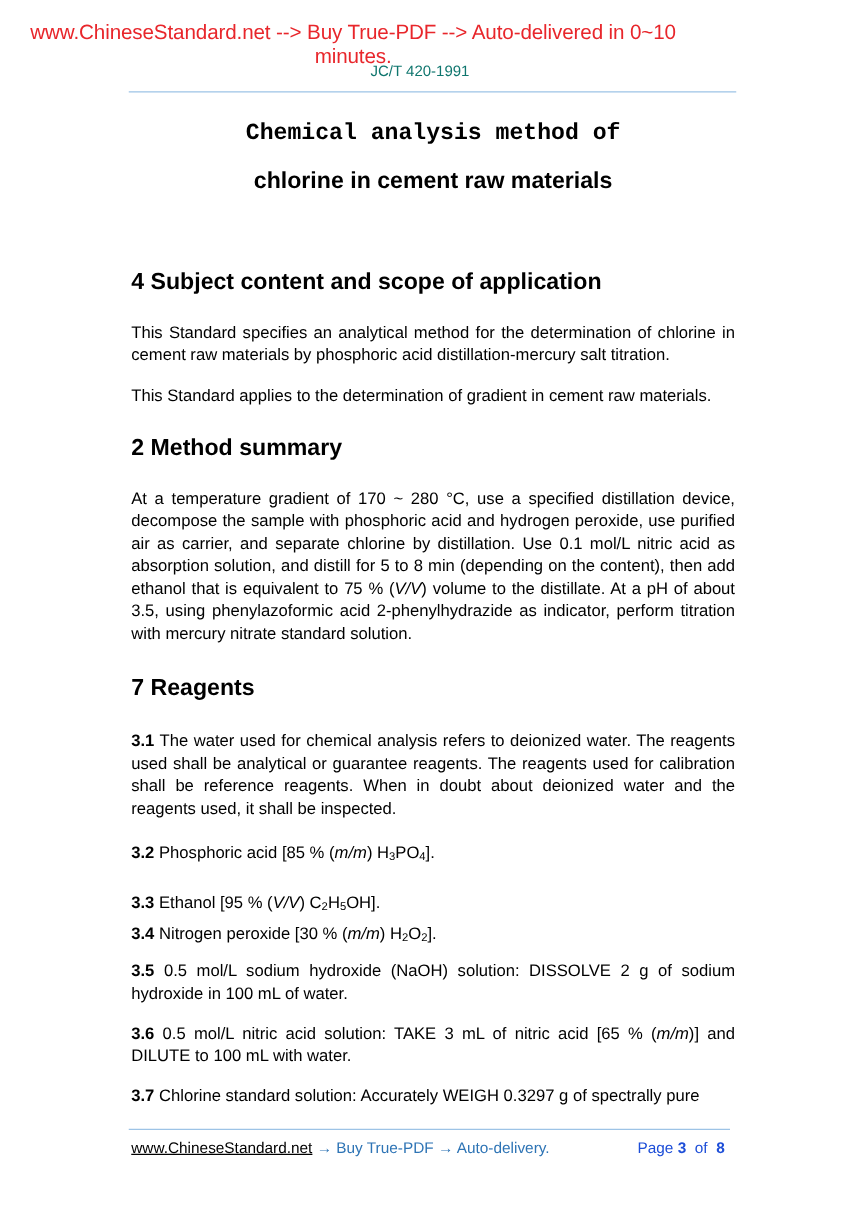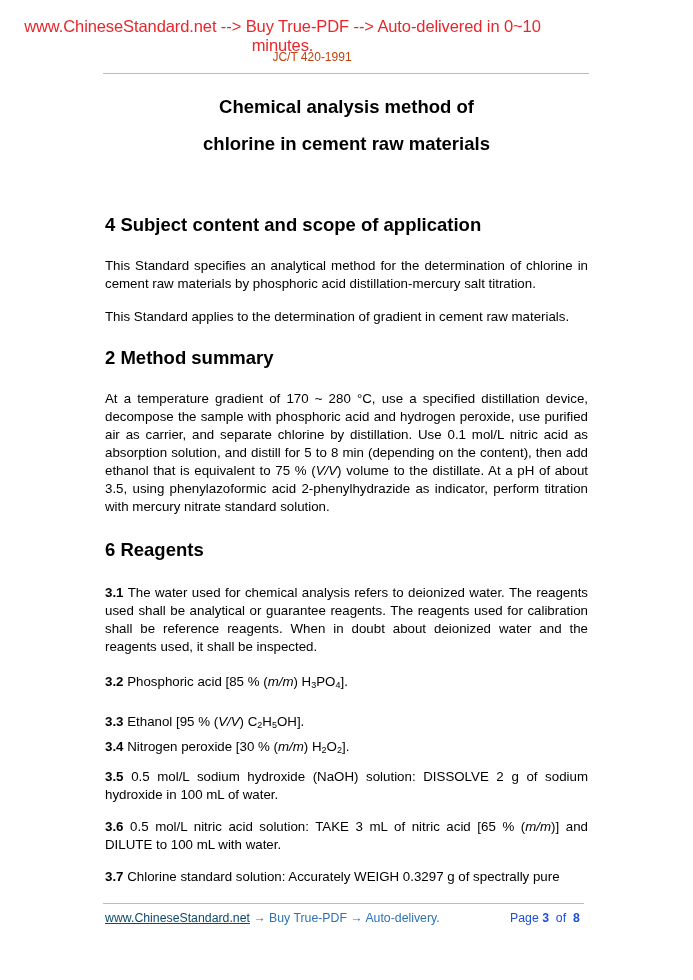--- a/index.html
+++ b/index.html
@@ -25,39 +25,40 @@
       color: #e8262b;
       letter-spacing: -0.1px;
     }
     .std-code {
       position: absolute;
       top: 50px;
       left: 0;
       width: 624px;
       text-align: center;
       font-size: 12px;
-      color: #c2410c;
+      color: #0f766e;
+      padding-left: 24px;
     }
     .rule-top {
       position: absolute;
       top: 73px;
       left: 103px;
       width: 486px;
       height: 1px;
       background: #9dc3e6;
     }
     .title {
       position: absolute;
       left: 0;
       width: 693px;
       text-align: center;
       font-weight: bold;
       font-size: 18.5px;
     }
-    .title.l1 { top: 96px; }
+    .title.l1 { top: 96px; font-family: Liberation Mono, monospace; }
     .title.l2 { top: 133px; }
     .h1 {
       position: absolute;
       left: 105px;
       font-weight: bold;
       font-size: 18.5px;
     }
     .para {
       position: absolute;
       left: 105px;
@@ -79,21 +80,21 @@
     }
     .footer-left {
       position: absolute;
       top: 911px;
       left: 105px;
       font-size: 12.3px;
       color: #2e74b5;
     }
     .footer-left .link {
       text-decoration: underline;
-      color: #0c4a6e;
+      color: #000000;
     }
     .footer-right {
       position: absolute;
       top: 911px;
       left: 510px;
       font-size: 12.3px;
       color: #1d4ed8;
     }
     .footer-right b { font-weight: bold; }
   </style>
@@ -107,21 +108,21 @@
 <div class="title l1">Chemical analysis method of</div>
 <div class="title l2">chlorine in cement raw materials</div>
 
 <div class="h1" style="top:214px;">4 Subject content and scope of application</div>
 <div class="para" style="top:257px;">This Standard specifies an analytical method for the determination of chlorine in cement raw materials by phosphoric acid distillation-mercury salt titration.</div>
 <div class="para" style="top:308px;">This Standard applies to the determination of gradient in cement raw materials.</div>
 
 <div class="h1" style="top:347px;">2 Method summary</div>
 <div class="para" style="top:390px;"><span>At a temperature gradient of 170 ~ 280 °C, use a specified distillation device, decompose the sample with phosphoric acid and hydrogen peroxide, use purified air as carrier, and separate chlorine by distillation. Use 0.1 mol/L nitric acid as absorption solution, and distill for 5 to 8 min (depending on the content), then add ethanol that is equivalent to 75 % (</span><i>V/V</i><span>) volume to the distillate. At a pH of about 3.5, using phenylazoformic acid 2-phenylhydrazide as indicator, perform titration with mercury nitrate standard solution.</span></div>
 
-<div class="h1" style="top:539px;">6 Reagents</div>
+<div class="h1" style="top:539px;">7 Reagents</div>
 
 <div class="para" style="top:584px;"><b>3.1</b> <span>The water used for chemical analysis refers to deionized water. The reagents used shall be analytical or guarantee reagents. The reagents used for calibration shall be reference reagents. When in doubt about deionized water and the reagents used, it shall be inspected.</span></div>
 
 <div class="para" style="top:673px;"><b>3.2</b> <span>Phosphoric acid [85 % (</span><i>m/m</i><span>) H</span><sub>3</sub><span>PO</span><sub>4</sub><span>].</span></div>
 
 <div class="para" style="top:713px;"><b>3.3</b> <span>Ethanol [95 % (</span><i>V/V</i><span>) C</span><sub>2</sub><span>H</span><sub>5</sub><span>OH].</span></div>
 
 <div class="para" style="top:738px;"><b>3.4</b> <span>Nitrogen peroxide [30 % (</span><i>m/m</i><span>) H</span><sub>2</sub><span>O</span><sub>2</sub><span>].</span></div>
 
 <div class="para" style="top:768px;"><b>3.5</b> <span>0.5 mol/L sodium hydroxide (NaOH) solution: DISSOLVE 2 g of sodium hydroxide in 100 mL of water.</span></div>

